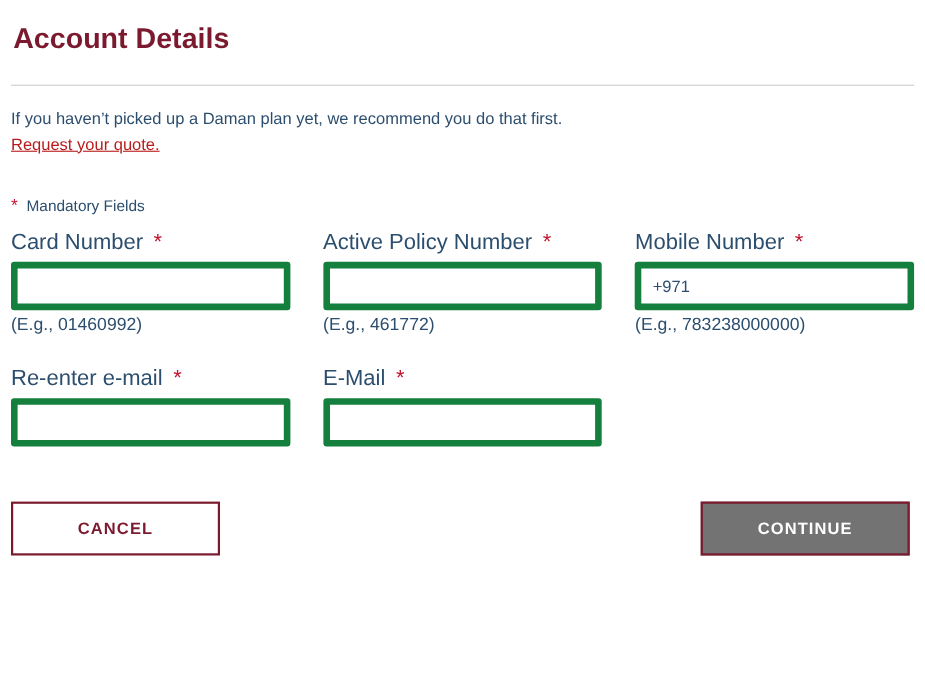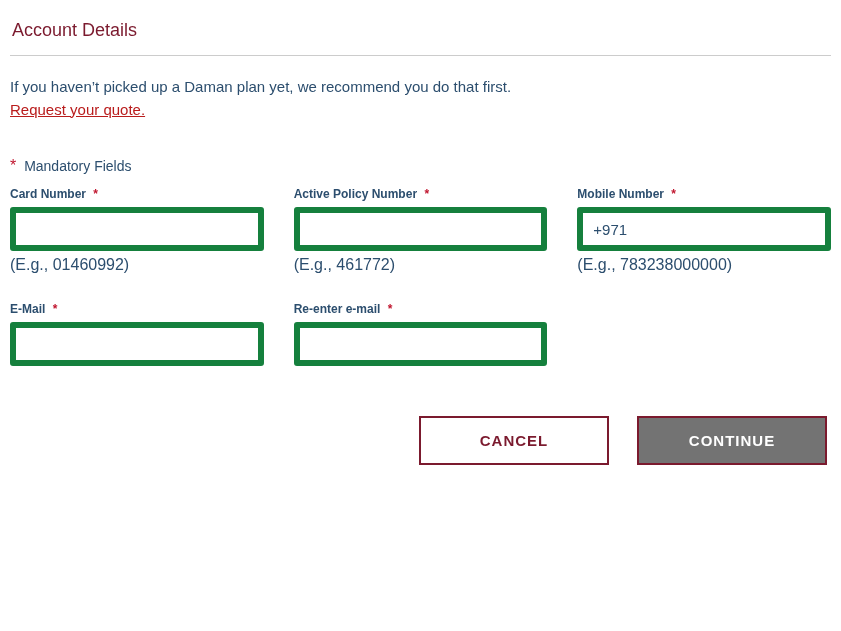--- a/index.html
+++ b/index.html
@@ -19,23 +19,23 @@
     .page-container {
       width: 841px;
       min-height: 631px;
       background: #fff;
       padding: 20px 10px 20px 10px;
       position: relative;
     }
 
     .page-title {
       color: #7b1a2e;
-      font-size: 18px;
-      font-weight: normal;
-      margin-bottom: 14px;
+      font-size: 26px;
+      font-weight: bold;
+      margin-bottom: 26px;
       padding-left: 2px;
     }
 
     .divider {
       border: none;
       border-top: 1px solid #ccc;
       margin-bottom: 20px;
     }
 
     .info-text {
@@ -71,23 +71,22 @@
     }
 
     .field-group {
       display: flex;
       flex-direction: column;
       flex: 1;
     }
 
     .field-label {
       color: #2c4e6e;
-      font-size: 12px;
+      font-size: 20px;
       margin-bottom: 6px;
-      font-weight: bold;
     }
 
     .field-label .req {
       color: #c0152e;
       margin-left: 4px;
     }
 
     .field-input {
       border: 6px solid #15803d;
       border-radius: 3px;
@@ -106,21 +105,21 @@
       margin-top: 5px;
     }
 
     .second-row {
       margin-top: 28px;
       margin-bottom: 6px;
     }
 
     .buttons-row {
       display: flex;
-      justify-content: flex-end;
+      justify-content: space-between;
       gap: 28px;
       margin-top: 50px;
       padding-right: 4px;
     }
 
     .btn-cancel {
       border: 2px solid #7b1a2e;
       background: #fff;
       color: #7b1a2e;
       font-size: 15px;
@@ -190,29 +189,29 @@
       <input type="text" class="field-input" value="+971" style="">
       <span class="field-hint">(E.g., 783238000000)</span>
     </div>
 
   </div>
 
   <div class="fields-row second-row">
 
     <div class="field-group">
       <label class="field-label">
+        <span>Re-enter e-mail</span>
+        <span class="req">*</span>
+      </label>
+      <input type="email" class="field-input" style="">
+    </div>
+
+    <div class="field-group">
+      <label class="field-label">
         <span>E-Mail</span>
-        <span class="req">*</span>
-      </label>
-      <input type="email" class="field-input" style="">
-    </div>
-
-    <div class="field-group">
-      <label class="field-label">
-        <span>Re-enter e-mail</span>
         <span class="req">*</span>
       </label>
       <input type="email" class="field-input" style="">
     </div>
 
     <div class="field-group" style="visibility:hidden;"></div>
 
   </div>
 
   <div class="buttons-row">

